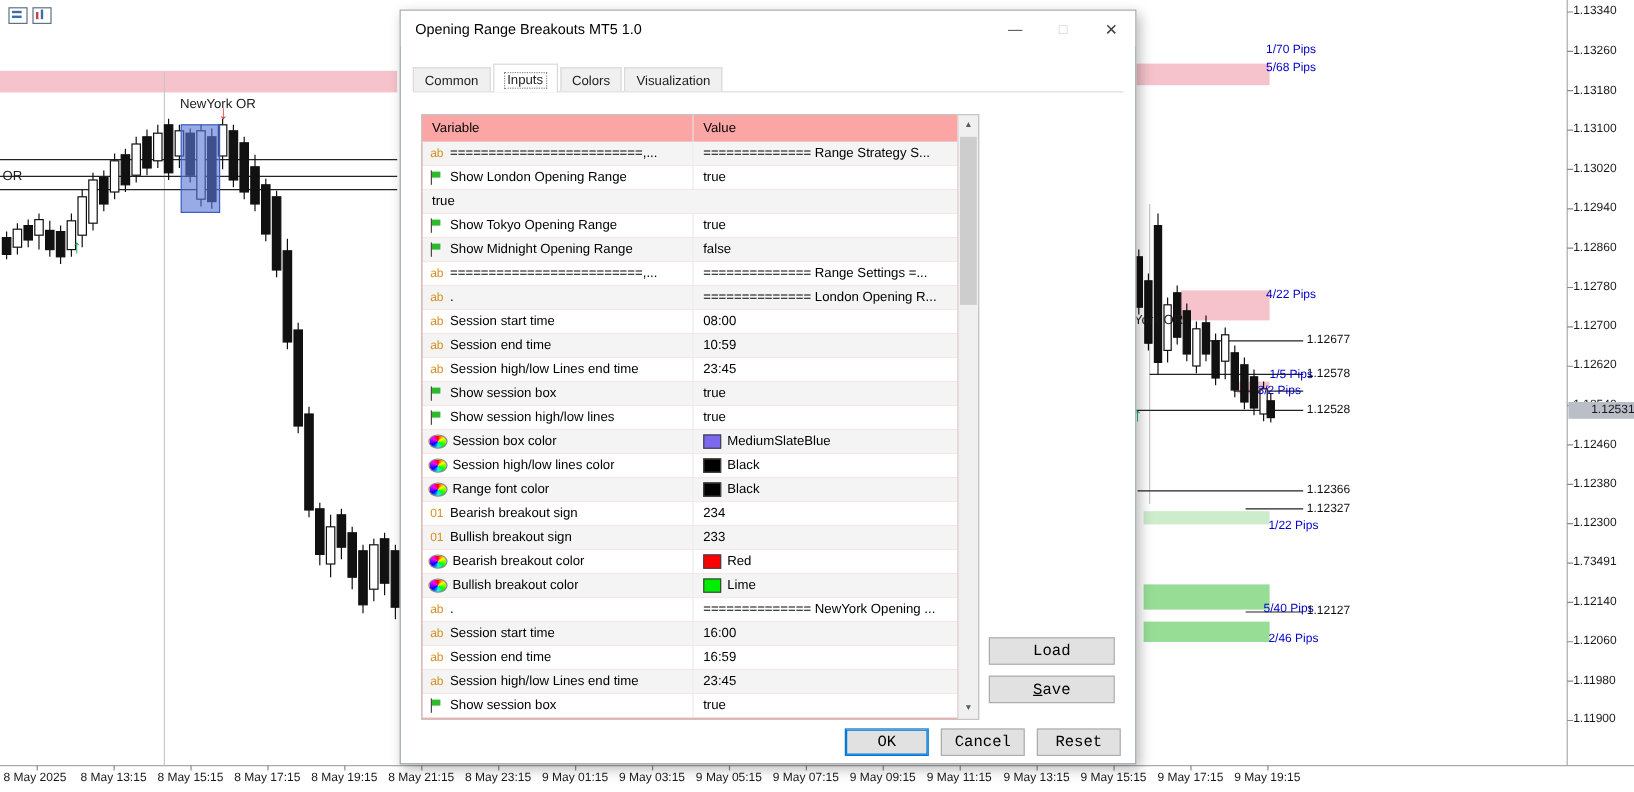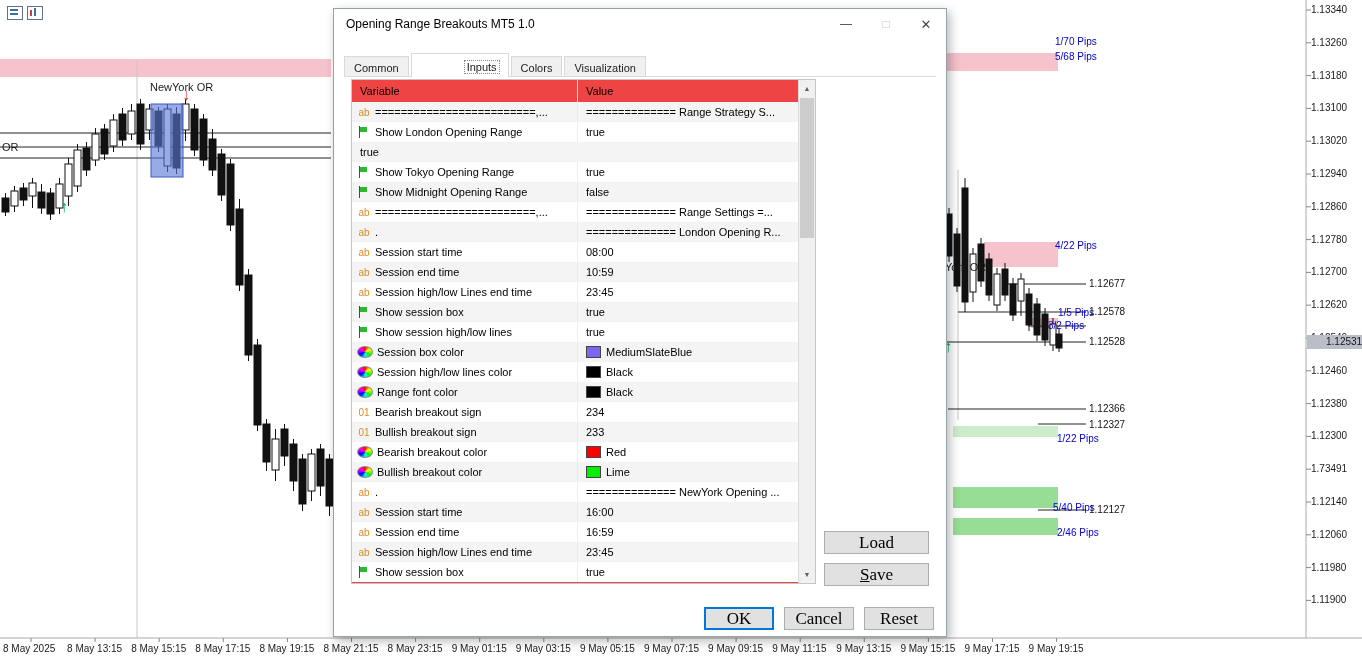--- a/index.html
+++ b/index.html
@@ -39,23 +39,23 @@
   .win-btn{width:40px;height:30px;display:flex;align-items:center;justify-content:center;
     font-size:12px;color:#444;cursor:default;}
   .win-btn.max{color:#c9c9c9;}
   .win-btn.close{font-size:13px;}
 
   .tabs{position:absolute;left:10px;top:46px;right:10px;height:21px;display:flex;align-items:flex-end;
     border-bottom:1px solid #dcdcdc;}
   .tab{height:17px;padding:2px 9px 0;margin-right:2px;background:#f0f0f0;border:1px solid #d9d9d9;
     border-bottom:none;font-size:11px;color:#222;display:flex;align-items:center;}
   .tab.active{background:#fff;height:21px;padding-top:2px;position:relative;z-index:2;margin-bottom:-1px;}
-  .tab.active .tab-label{outline:1px dotted #888;padding:0 2px;margin-left:44px;}
-
-  .inputs-table{position:absolute;left:17px;top:70px;width:465px;height:505px;background:#ef4444;
+  .tab.active .tab-label{outline:1px dotted #888;padding:0 2px;}
+
+  .inputs-table{position:absolute;left:17px;top:86px;width:465px;height:505px;background:#fca5a5;
     border:1px solid #c5c5c5;box-sizing:border-box;}
   .thead{display:flex;height:22px;border-bottom:1px solid #e2e2e2;font-size:11px;color:#000;
     align-items:center;}
   .th1{width:226px;padding-left:8px;border-right:1px solid #e2e2e2;box-sizing:border-box;height:22px;
     display:flex;align-items:center;}
   .th2{flex:1;padding-left:8px;height:22px;display:flex;align-items:center;}
   .tbody{position:absolute;left:0;top:22px;right:17px;bottom:0;overflow:hidden;}
   .trow{display:flex;height:20px;font-size:11px;color:#000;align-items:center;background:#fff;}
   .trow.alt{background:#f4f4f4;}
   .cell{display:flex;align-items:center;height:20px;box-sizing:border-box;}
@@ -71,22 +71,22 @@
   .vname{white-space:nowrap;overflow:hidden;}
   .swatch{display:inline-block;width:13px;height:10px;border:1px solid #444;margin-right:5px;flex:0 0 13px;}
 
   .vscroll{position:absolute;right:0;top:0;bottom:0;width:17px;background:#f0f0f0;border-left:1px solid #dcdcdc;box-sizing:border-box;}
   .sb-btn{position:absolute;left:0;width:16px;height:17px;display:flex;align-items:center;justify-content:center;
     font-size:7px;color:#5a5a5a;}
   .sb-up{top:0;}
   .sb-down{bottom:0;}
   .sb-thumb{position:absolute;left:1px;top:18px;width:14px;height:140px;background:#cdcdcd;}
 
-  .btn{position:absolute;background:#e1e1e1;border:1px solid #adadad;font-size:17px;color:#000;
-    font-family:Liberation Serif, serif;}
+  .btn{position:absolute;background:#e1e1e1;border:1px solid #adadad;font-size:13px;color:#000;
+    font-family:Liberation Mono, monospace;}
   .btn-load{left:490px;top:522px;width:105px;height:23px;}
   .btn-save{left:490px;top:554px;width:105px;height:23px;}
   .btn-save::first-letter{text-decoration:underline;}
   .btn-ok{left:370px;top:598px;width:70px;height:23px;border:1px solid #0078d7;box-shadow:0 0 0 1px #0078d7 inset;}
   .btn-cancel{left:450px;top:598px;width:70px;height:23px;}
   .btn-reset{left:530px;top:598px;width:70px;height:23px;}
 </style>
 </head>
 <body>
 

